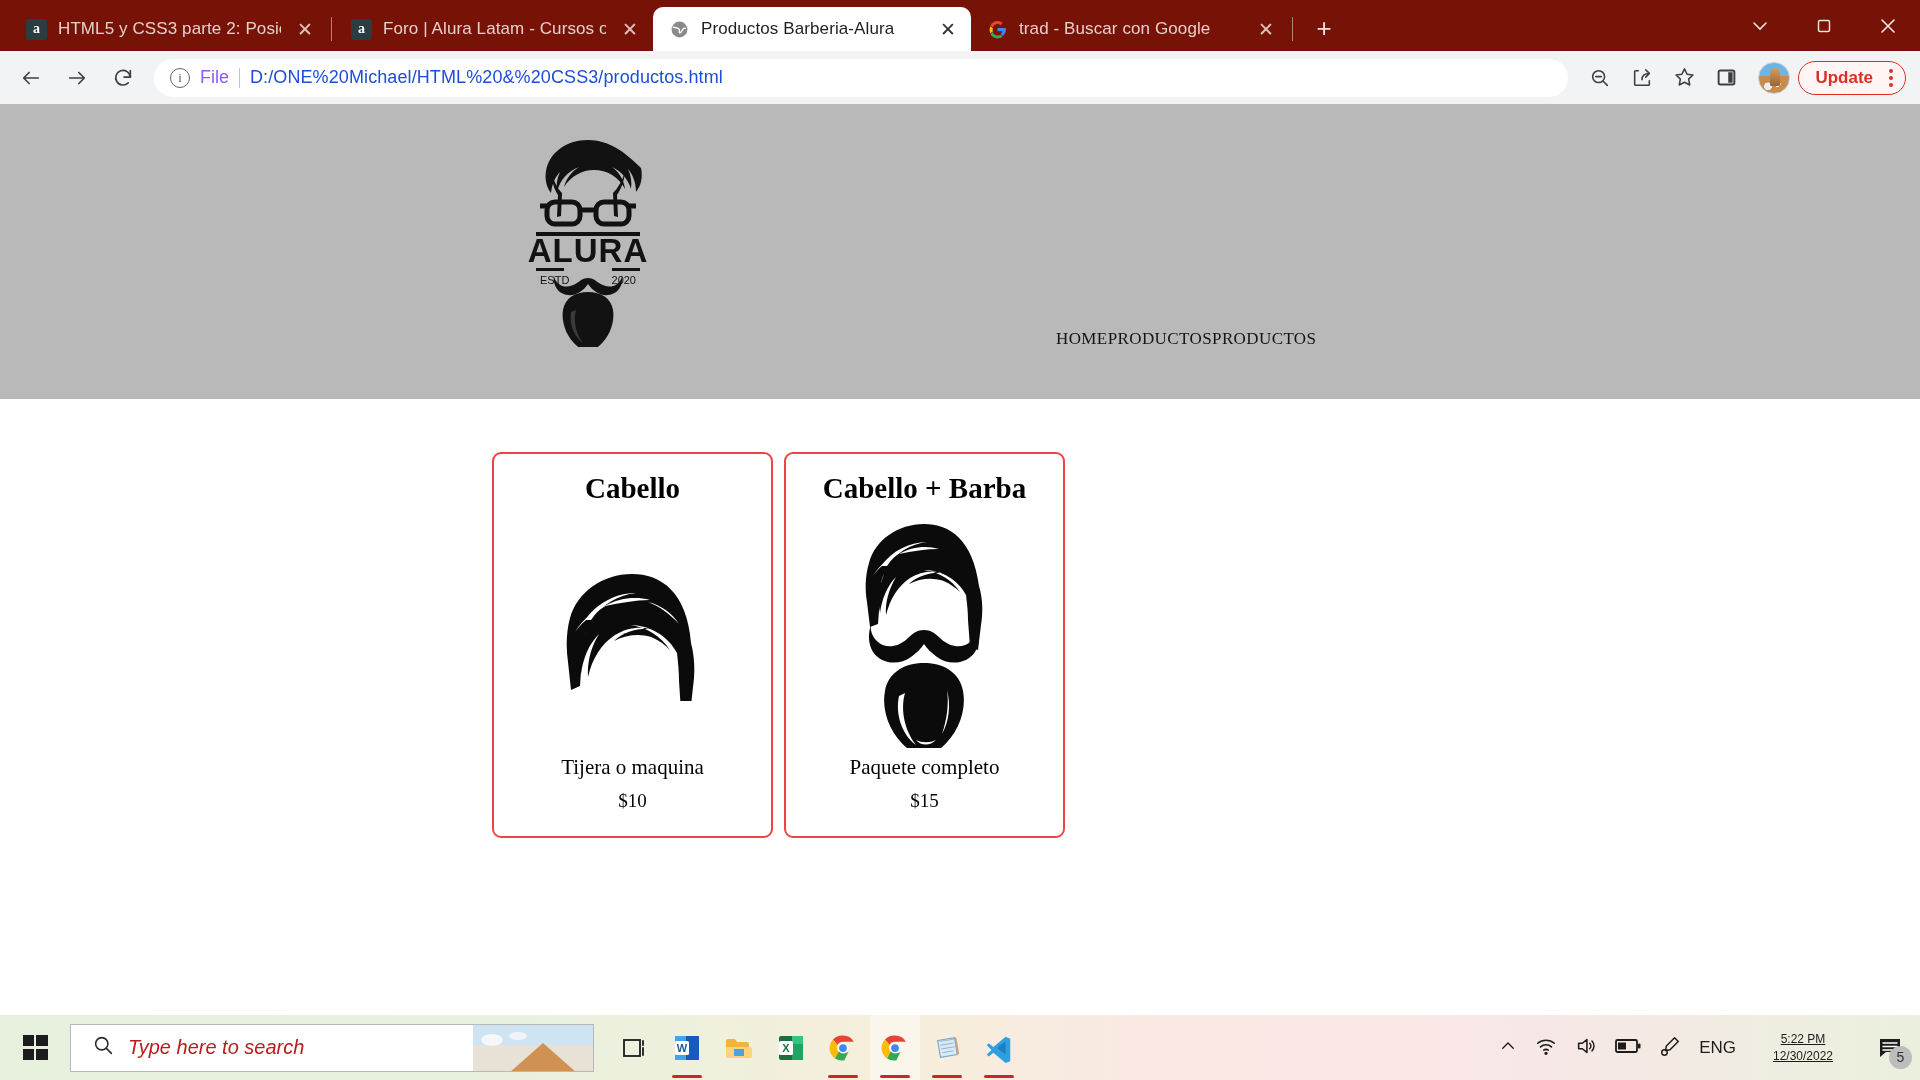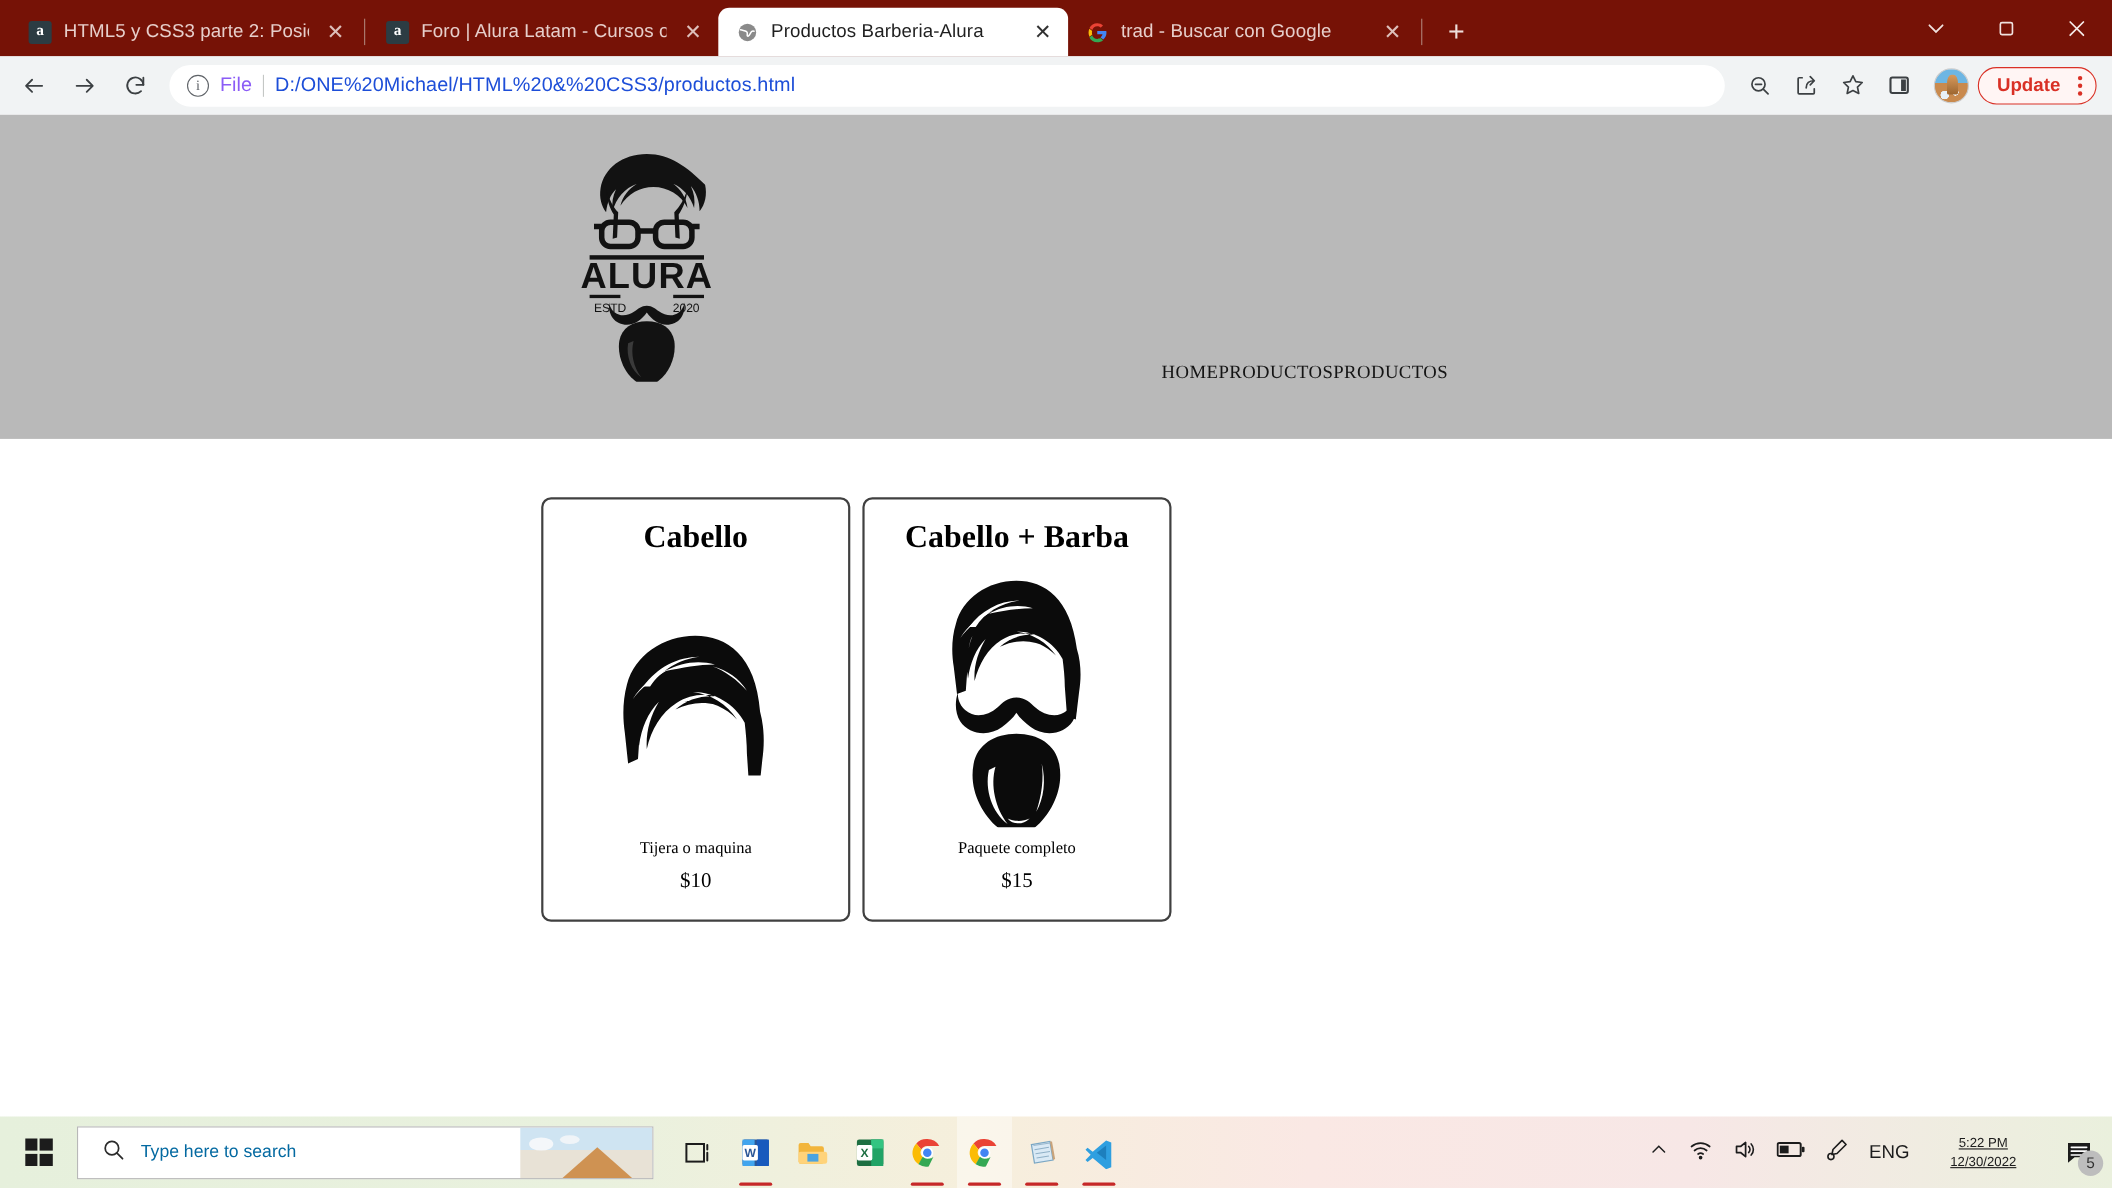--- a/index.html
+++ b/index.html
@@ -183,21 +183,21 @@
 
   .products {
     display: flex;
     gap: 11px;
     padding-left: 492px;
     padding-top: 53px;
   }
   .card {
     width: 281px;
     height: 386px;
-    border: 2px solid #404040;
+    border: 2px solid #ef4444;
     border-radius: 9px;
     background: #fff;
     display: flex;
     flex-direction: column;
     align-items: center;
     padding-top: 18px;
   }
   .card-title {
     font-family: "Liberation Serif", serif;
     font-weight: 700;
@@ -208,21 +208,21 @@
   }
   .card-art {
     flex: 1 1 auto;
     display: flex;
     align-items: center;
     justify-content: center;
     width: 100%;
   }
   .card-desc {
     font-family: "Liberation Serif", serif;
-    font-size: 15px;
+    font-size: 21px;
     color: #000;
     margin-bottom: 10px;
   }
   .card-price {
     font-family: "Liberation Serif", serif;
     font-size: 19px;
     color: #000;
     margin-bottom: 24px;
   }
 
@@ -251,21 +251,21 @@
   .searchbox {
     width: 524px; height: 48px;
     background: #fff;
     border: 1px solid #b8b8b8;
     display: flex; align-items: center;
     gap: 14px; padding-left: 22px;
     margin-left: 6px;
     position: relative;
     overflow: hidden;
   }
-  .search-text { font-size: 16px; color: #0369a1; }
+  .search-text { font-size: 20px; color: #b91c1c; font-style: italic; }
   .search-thumb {
     position: absolute; right: 0; top: 0;
     width: 120px; height: 48px;
     background: linear-gradient(#cfe4f2 0 42%, #e8e2d6 42% 100%);
     overflow: hidden;
   }
   .search-thumb::before {
     content:""; position:absolute; left:36px; bottom:0;
     width:0;height:0;border-left:34px solid transparent;
     border-right:34px solid transparent;border-bottom:30px solid #cf9252;

